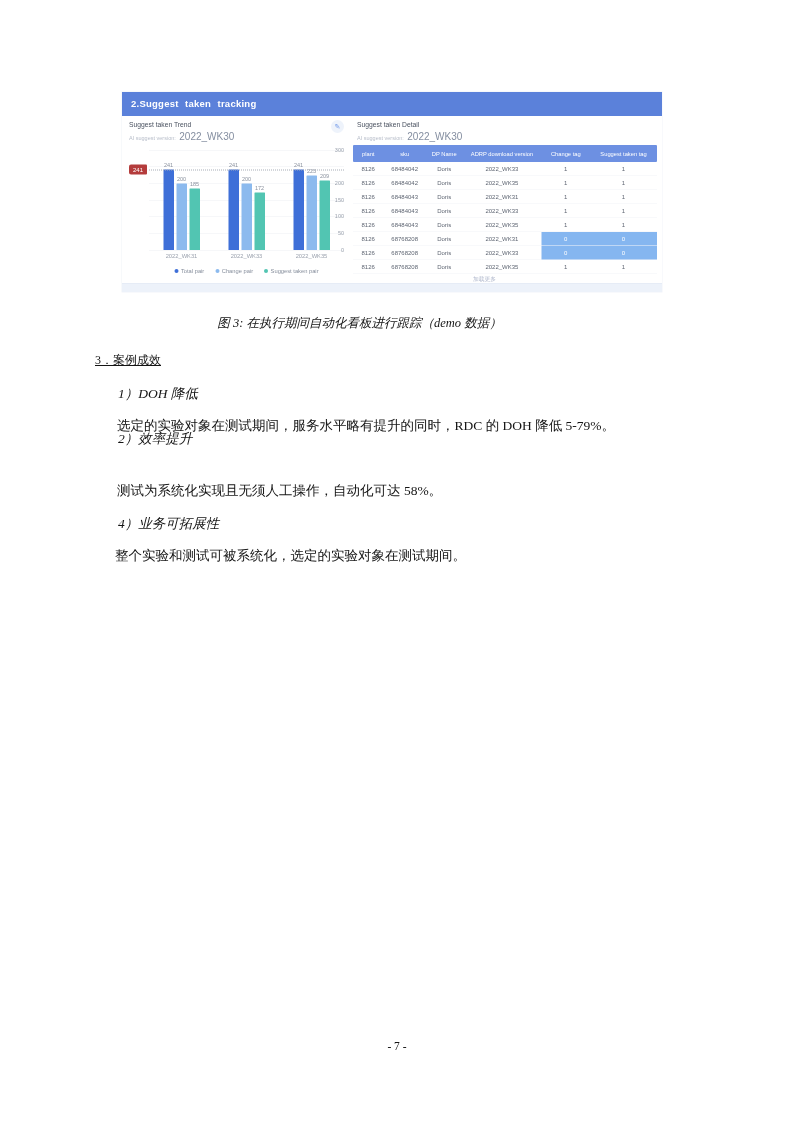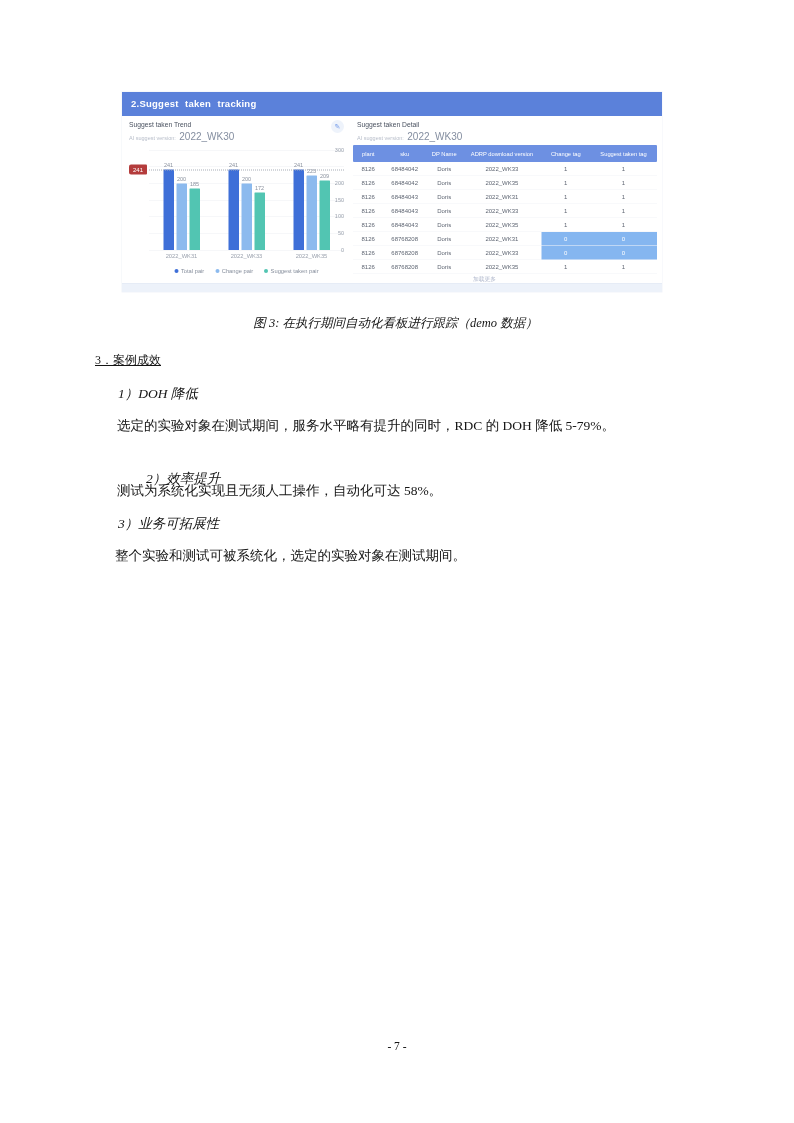--- a/index.html
+++ b/index.html
@@ -55,21 +55,21 @@
   .thead .tcell { color:#fff; font-size:11.5px; font-weight:500; }
   .tcell { display:flex; align-items:center; justify-content:center; text-align:center; }
   .tbody-row { height:28px; border-bottom:1px solid #f1f2f6; }
   .tbody-row .tcell { font-size:12px; color:#5f6673; }
   .tcell.hl { background:#85b6f0; color:#fff; }
   .load-more { position:absolute; left:0; width:86%; top:318px; text-align:center;
                font-size:11.5px; color:#aeb6cb; cursor:pointer; }
 
   
   .doc { position:absolute; font-family:"Liberation Serif",serif; color:#141414; white-space:nowrap; }
-  .fig-caption { left:0; width:719px; top:315px; text-align:center; font-style:italic; font-size:12.5px;margin-left:36px; }
+  .fig-caption { left:0; width:719px; top:315px; text-align:center; font-style:italic; font-size:12.5px; }
   .sec-heading { left:95px; top:352px; font-size:12px;text-decoration:underline; }
   .item-label { font-size:13.5px;font-style:italic; }
   .item-body { font-size:13.5px; }
   .footer { left:0; width:794px; top:1040px; text-align:center; font-size:11.5px; }
 </style>
 </head>
 <body>
 
 <div class="dashboard">
   <div class="dash-header">
@@ -245,18 +245,18 @@
   </div>
   <div class="dash-strip"></div>
 </div>
 
 <div class="doc fig-caption">图 3: 在执行期间自动化看板进行跟踪（demo 数据）</div>
 
 <div class="doc sec-heading">3．案例成效</div>
 
 <div class="doc item-label" style="left:118px; top:385px;">1）DOH 降低</div>
 <div class="doc item-body" style="left:117px; top:417px;">选定的实验对象在测试期间，服务水平略有提升的同时，RDC 的 DOH 降低 5-79%。</div>
-<div class="doc item-label" style="left:118px; top:470px;margin-left:28px;">2）效率提升</div>
+<div class="doc item-label" style="left:118px; top:430px;">2）效率提升</div>
 <div class="doc item-body" style="left:117px; top:482px;">测试为系统化实现且无须人工操作，自动化可达 58%。</div>
-<div class="doc item-label" style="left:118px; top:515px;">3）业务可拓展性</div>
+<div class="doc item-label" style="left:118px; top:515px;">4）业务可拓展性</div>
 <div class="doc item-body" style="left:115px; top:547px;">整个实验和测试可被系统化，选定的实验对象在测试期间。</div>
 
 <div class="doc footer">- 7 -</div>
 
 </body></html>

